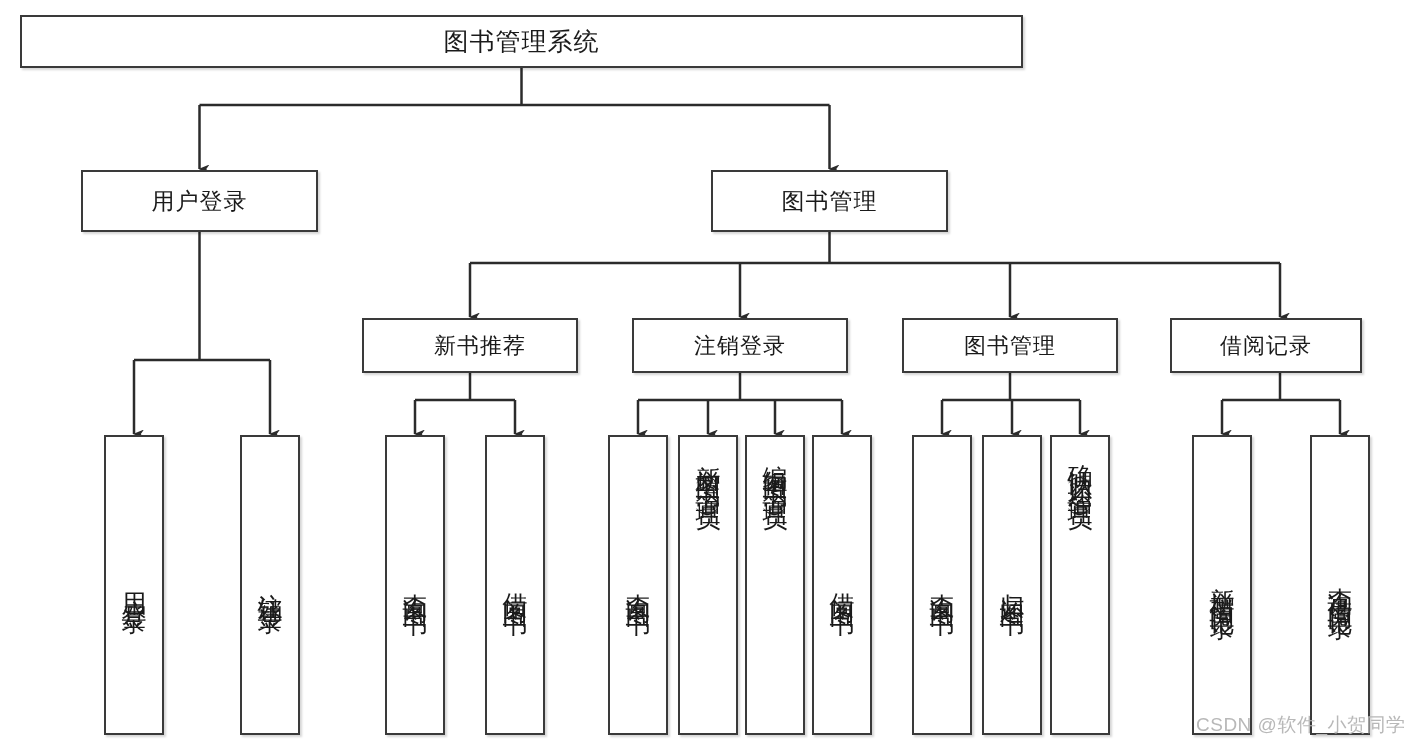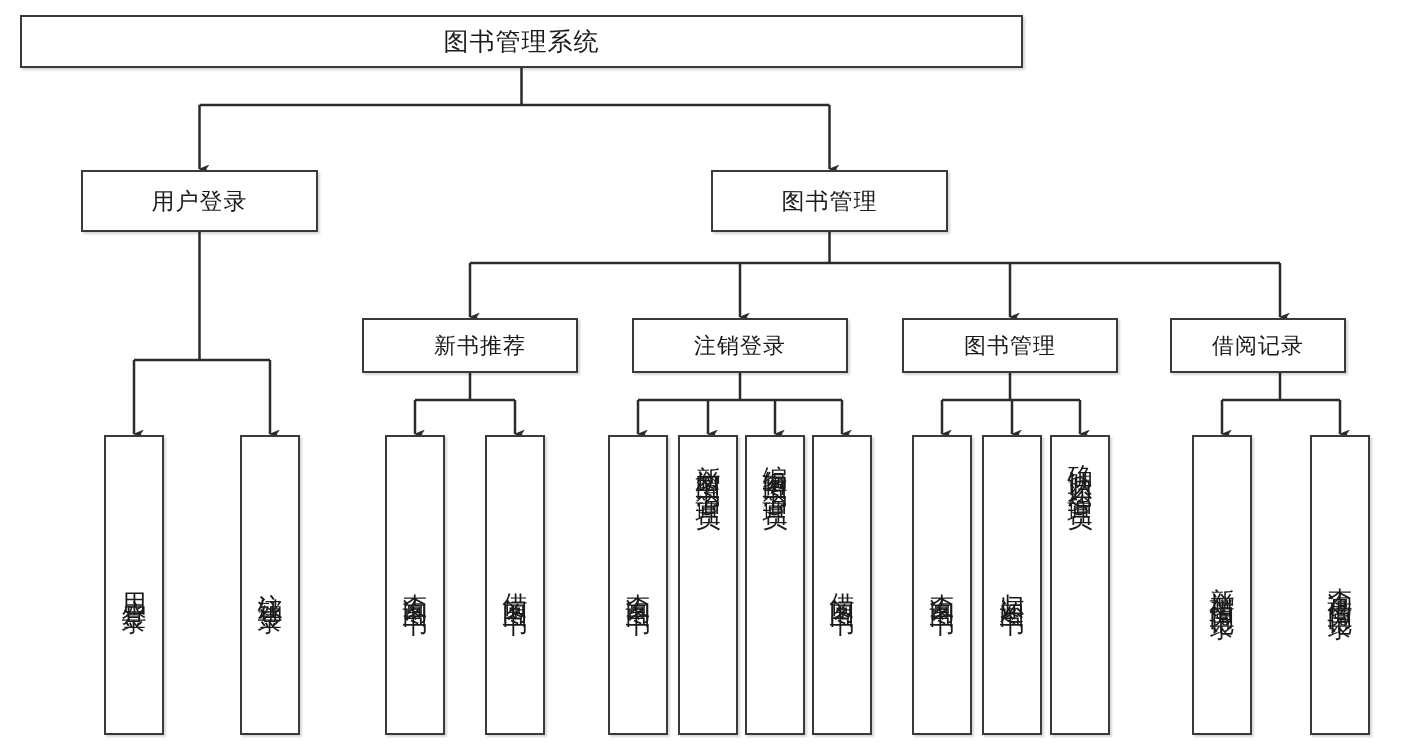--- a/index.html
+++ b/index.html
@@ -130,21 +130,21 @@
       </div>
       <div class="node lvl3" style="left: 362px; top: 318px; width: 216px; height: 55px; padding-left: 20px;">
         <span class="label">新书推荐</span>
       </div>
       <div class="node lvl3" style="left: 632px; top: 318px; width: 216px; height: 55px;">
         <span class="label">注销登录</span>
       </div>
       <div class="node lvl3" style="left: 902px; top: 318px; width: 216px; height: 55px;">
         <span class="label">图书管理</span>
       </div>
-      <div class="node lvl3" style="left: 1170px; top: 318px; width: 176px; height: 55px;">
+      <div class="node lvl3" style="left: 1170px; top: 318px; width: 192px; height: 55px;">
         <span class="label">借阅记录</span>
       </div>
       <div class="node leaf centered" style="left: 104px; top: 435px; width: 60px; height: 300px;">
         <span class="label">用户登录</span>
       </div>
       <div class="node leaf centered" style="left: 240px; top: 435px; width: 60px; height: 300px;">
         <span class="label">注销登录</span>
       </div>
       <div class="node leaf centered" style="left: 385px; top: 435px; width: 60px; height: 300px;">
         <span class="label">查询图书</span>
@@ -174,13 +174,14 @@
         <span class="label">确认归还（管理员）</span>
       </div>
       <div class="node leaf centered" style="left: 1192px; top: 435px; width: 60px; height: 300px;">
         <span class="label">新增借阅记录</span>
       </div>
       <div class="node leaf centered" style="left: 1310px; top: 435px; width: 60px; height: 300px;">
         <span class="label">查询借阅记录</span>
       </div>
     </div>
 
+  <div class="watermark" style="left:1196px; top:712px;">CSDN @软件_小贺同学</div>
 </div>
 
 </body></html>

